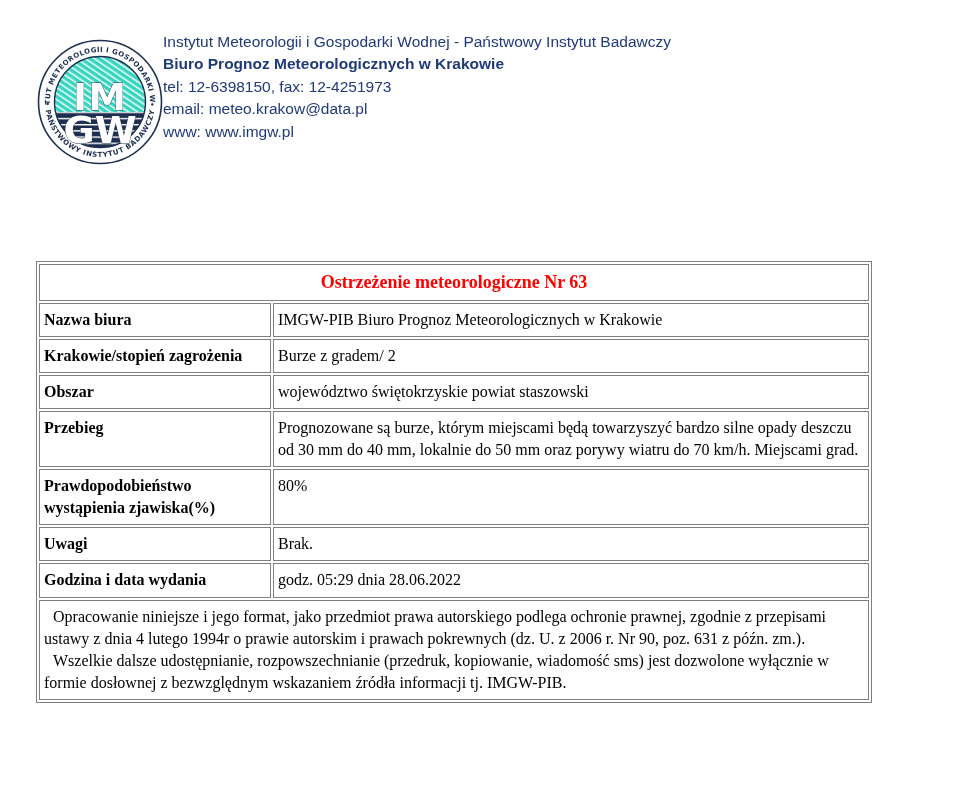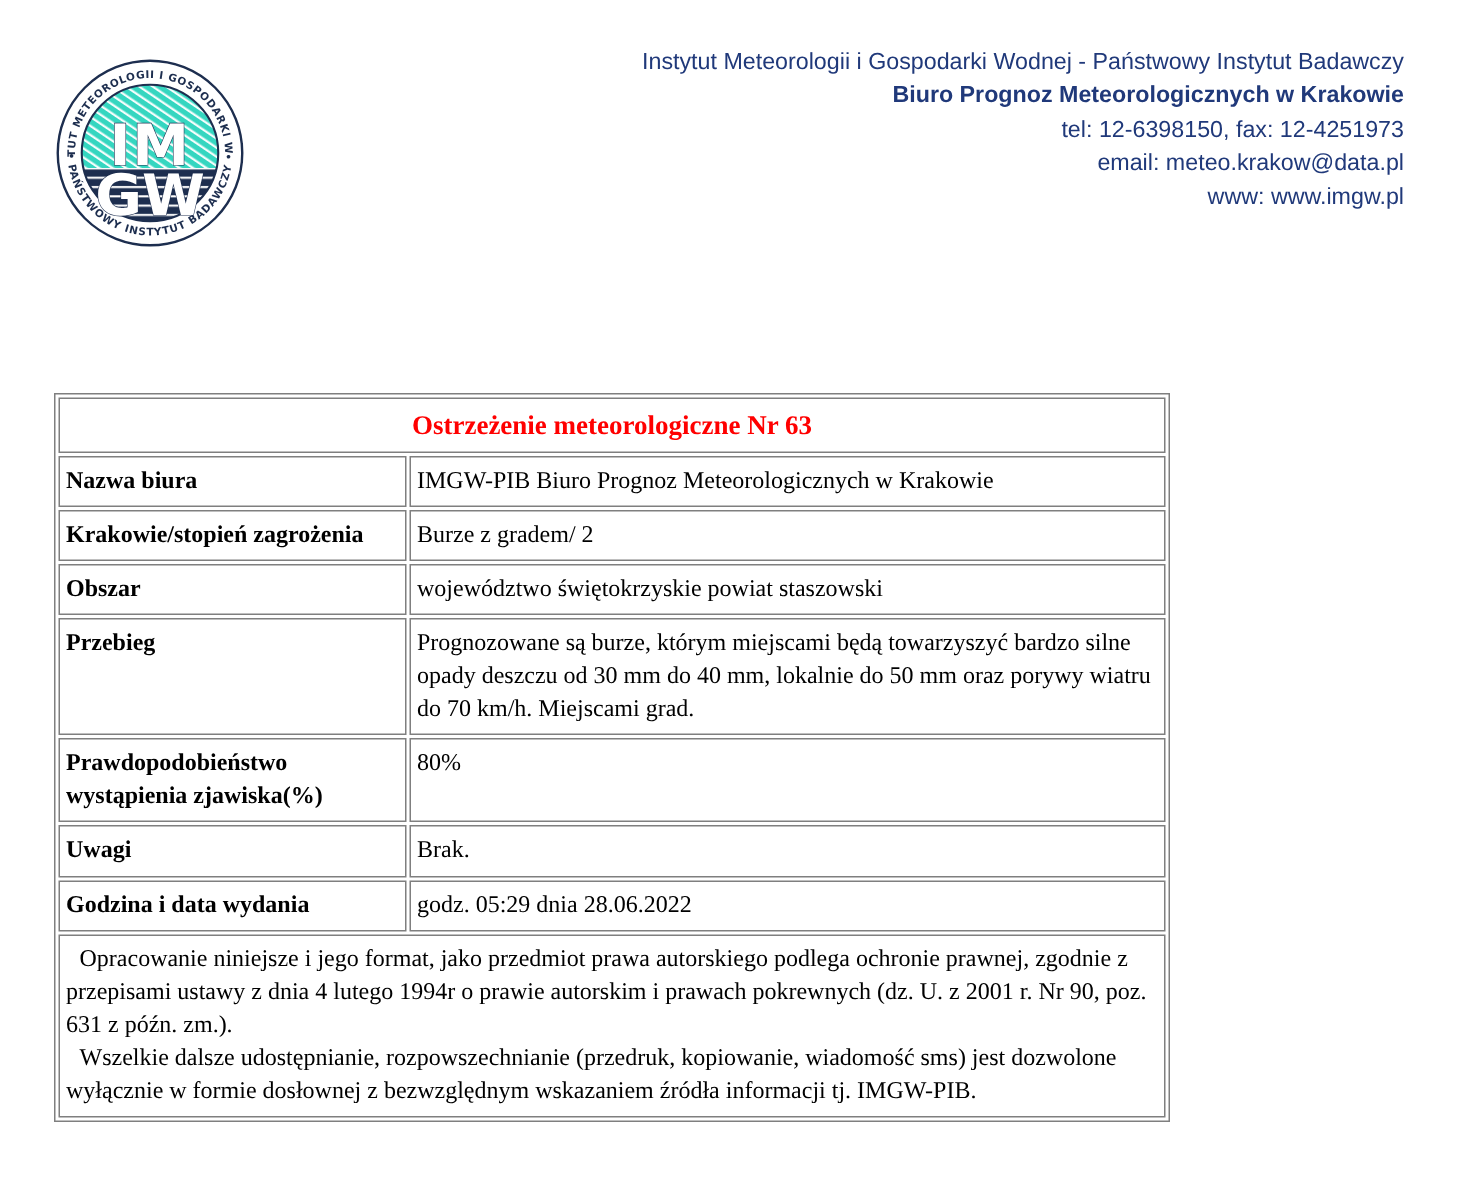--- a/index.html
+++ b/index.html
@@ -12,33 +12,32 @@
 
   
   .page-header {
     display: flex;
     padding: 28px 36px 0 37px;
     align-items: flex-start;
   }
   .logo-wrap { width: 126px; margin-top: 11px; flex: 0 0 auto; }
   .contact-block {
     flex: 1 1 auto;
-    text-align: right;
     font-family: "Liberation Sans", sans-serif;
     font-size: 15.5px;
     line-height: 22.4px;
     color: #20397a;
     padding-top: 3px;
   }
   .contact-block .bold-line { font-weight: bold; }
 
   
   table.warning-table {
     margin: 92px 0 0 36px;
-    width: 744px;
+    width: 836px;
     border-collapse: separate;
     border-spacing: 2px;
     border: 1px solid #7f7f7f;
     background: #ffffff;
     font-size: 16px;
     line-height: 1.38;
   }
   table.warning-table td {
     border: 1px solid #7f7f7f;
     padding: 5px 4px;
@@ -148,18 +147,18 @@
     </tr>
 
     <tr>
       <td class="label-cell">Godzina i data wydania</td>
       <td class="value-cell">godz. 05:29 dnia 28.06.2022</td>
     </tr>
 
 
     <tr>
       <td class="footer-cell" colspan="2">
-        <div class="footer-par">Opracowanie niniejsze i jego format, jako przedmiot prawa autorskiego podlega ochronie prawnej, zgodnie z przepisami ustawy z dnia 4 lutego 1994r o prawie autorskim i prawach pokrewnych (dz. U. z 2001 r. Nr 90, poz. 631 z późn. zm.).</div>
+        <div class="footer-par">Opracowanie niniejsze i jego format, jako przedmiot prawa autorskiego podlega ochronie prawnej, zgodnie z przepisami ustawy z dnia 4 lutego 1994r o prawie autorskim i prawach pokrewnych (dz. U. z 2006 r. Nr 90, poz. 631 z późn. zm.).</div>
         <div class="footer-par">Wszelkie dalsze udostępnianie, rozpowszechnianie (przedruk, kopiowanie, wiadomość sms) jest dozwolone wyłącznie w formie dosłownej z bezwzględnym wskazaniem źródła informacji tj. IMGW-PIB.</div>
       </td>
     </tr>
   </tbody>
 </table>
 
 </body></html>

